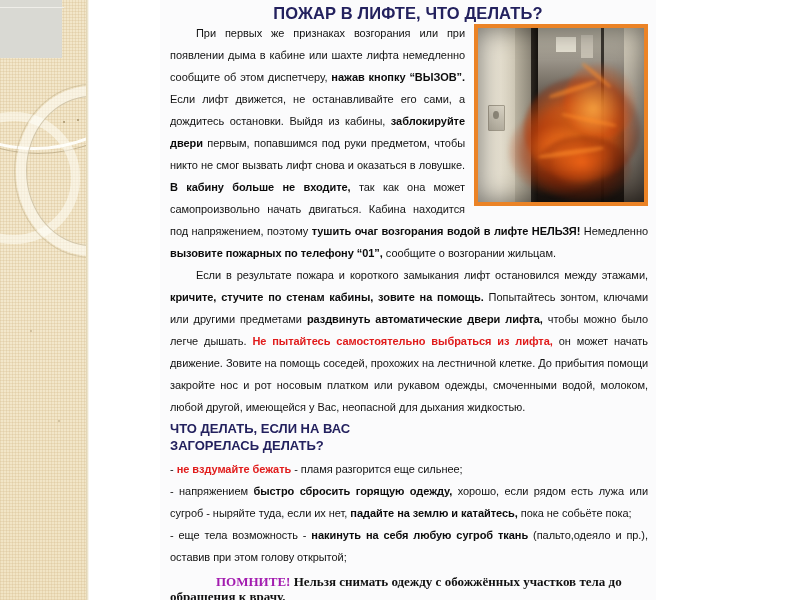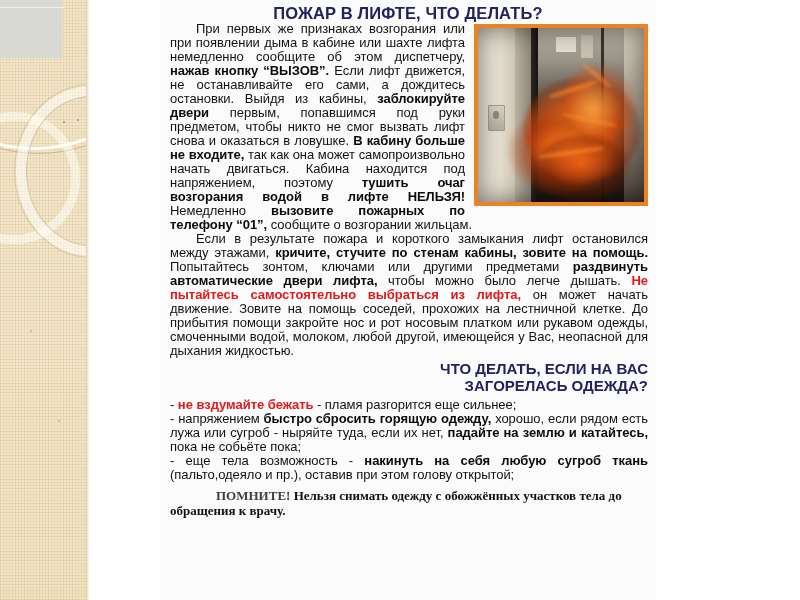--- a/index.html
+++ b/index.html
@@ -95,42 +95,42 @@
     font-size:16.5px;
     letter-spacing:.1px;
     text-align:center;
     line-height:18px;
     margin:0;
     padding:4px 0 3px 0;
   }
   .h2{
     color:#23215e;
     font-weight:bold;
-    font-size:15px;
-    text-align:right;
+    font-size:13px;
+    text-align:left;
     line-height:16.5px;
     margin:0;
     padding:3px 0 4px 0;
   }
   .body-col{
     position:absolute;left:10px;top:22px;width:478px;
   }
   p.para{
     margin:0;
-    font-size:13px;
-    line-height:14px;
+    font-size:11px;
+    line-height:22px;
     color:#121212;
     text-align:justify;
     text-justify:inter-word;
     letter-spacing:-.05px;
   }
   p.para.indent{text-indent:26px;}
   b{font-weight:bold;color:#0b0b0b;}
   .red{color:#e01b1b;font-weight:bold;}
-  .redser{color:#404040;font-weight:bold;}
+  .redser{color:#a21caf;font-weight:bold;}
   .serif-note{
     font-family:"Liberation Serif","DejaVu Serif",serif;
     font-size:13px;
     line-height:15px;
     font-weight:bold;
     color:#111;
     text-align:left;
     margin:0;
   }
 
@@ -229,21 +229,21 @@
         </div>
 
         <p class="para indent"><span>При первых же признаках возгорания или при появлении дыма в кабине или шахте лифта немедленно сообщите об этом диспетчеру, </span><b>нажав кнопку “ВЫЗОВ”.</b><span> Если лифт движется, не останавливайте его сами, а дождитесь остановки. Выйдя из кабины, </span><b>заблокируйте двери</b><span> первым, попавшимся под руки предметом, чтобы никто не смог вызвать лифт снова и оказаться в ловушке. </span><b>В кабину больше не   входите,</b><span> так как она может самопроизвольно начать двигаться. Кабина находится под напряжением, поэтому </span><b>тушить очаг возгорания водой в   лифте НЕЛЬЗЯ!</b><span> Немедленно </span><b>вызовите пожарных по телефону “01”,</b><span> сообщите о возгорании жильцам.</span></p>
 
         <p class="para indent"><span>Если в результате пожара и короткого замыкания лифт остановился между этажами, </span><b>кричите, стучите по стенам кабины, зовите на помощь.</b><span> Попытайтесь зонтом, ключами или другими предметами </span><b>раздвинуть автоматические двери лифта,</b><span> чтобы можно было легче дышать. </span><span class="red">Не пытайтесь самостоятельно выбраться из лифта,</span><span> он может начать движение. Зовите на помощь соседей, прохожих на лестничной клетке. До прибытия помощи закройте нос и рот носовым платком или рукавом одежды, смоченными водой, молоком, любой другой, имеющейся у Вас, неопасной для дыхания жидкостью.</span></p>
 
         <div class="clearfix"></div>
 
         <h2 class="h2">
           <span>ЧТО ДЕЛАТЬ, ЕСЛИ НА ВАС</span><br>
-          <span>ЗАГОРЕЛАСЬ ОДЕЖДА?</span>
+          <span>ЗАГОРЕЛАСЬ ДЕЛАТЬ?</span>
         </h2>
 
         <p class="para"><span>- </span><span class="red">не вздумайте бежать</span><span> - пламя разгорится еще сильнее;</span></p>
 
         <p class="para"><span>-   напряжением </span><b>быстро сбросить горящую одежду,</b><span> хорошо, если рядом есть лужа или сугроб - ныряйте туда, если их нет, </span><b>падайте на землю и катайтесь,</b><span> пока не собьёте пока;</span></p>
 
         <p class="para"><span>- еще тела возможность - </span><b>накинуть на себя любую сугроб ткань</b><span> (пальто,одеяло и пр.), оставив при этом голову открытой;</span></p>
 
         <p class="serif-note" style="margin-top:6px;"><span style="display:inline-block;width:46px;"></span><span class="redser">ПОМНИТЕ!</span><span> Нельзя снимать одежду с обожжённых участков тела до обращения к врачу.</span></p>
 

